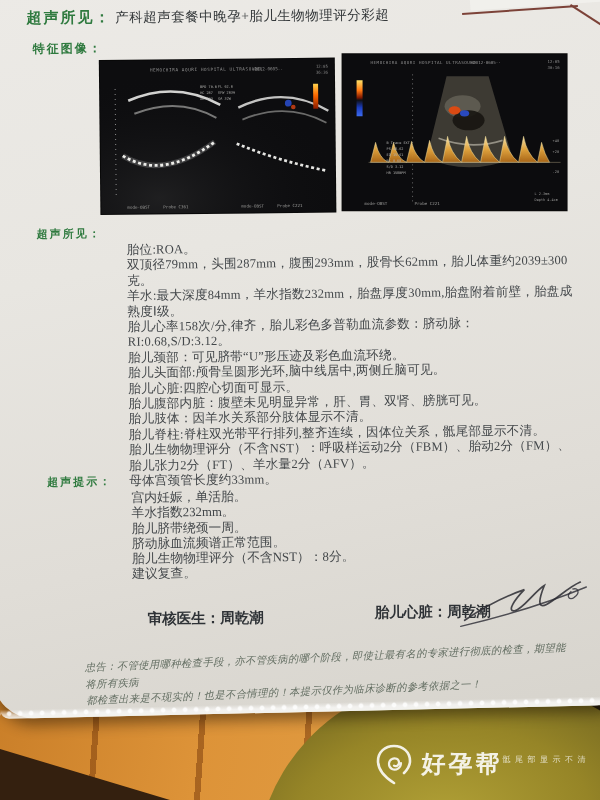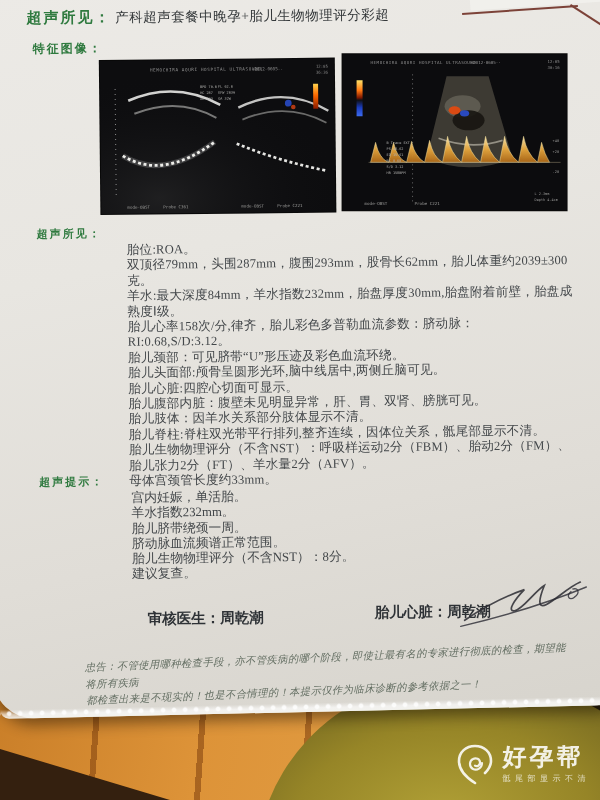--- a/index.html
+++ b/index.html
@@ -43,35 +43,35 @@
   .row-exam{position:absolute;left:30px;top:6px;font-size:15px;white-space:nowrap;}
   .row-exam .val{color:#34383a;font-size:13.5px;letter-spacing:.5px;font-weight:normal;}
   .row-feat{position:absolute;left:36px;top:38px;font-size:12px;}
   .us-img{position:absolute;background:#0d0d0f;box-shadow:0 0 0 1px #0a0a0a;}
   .us-left{left:103px;top:59px;width:234px;height:153px;}
   .us-right{left:345px;top:56px;width:224px;height:156px;transform:rotate(.6deg);}
   .sec-label{position:absolute;font-size:11px;}
   .findings-label{left:38px;top:224px;}
   .findings{position:absolute;left:128px;top:241px;width:448px;
             font-size:12.6px;line-height:15.4px;letter-spacing:.2px;color:#43474a;}
-  .impression-label{left:38px;top:472px;}
+  .impression-label{left:46px;top:472px;}
   .impression{position:absolute;left:130px;top:489px;width:430px;
             font-size:12.8px;line-height:15.3px;color:#43474a;}
   .doctors{position:absolute;left:0;top:608px;width:600px;font-size:14.5px;font-weight:bold;
             color:#2e3236;}
   .doc-review{position:absolute;left:145px;top:0;}
   .doc-report{position:absolute;left:372px;top:-4px;}
   .signature{position:absolute;left:452px;top:578px;width:140px;height:60px;}
   .disclaimer{position:absolute;left:82px;top:650px;width:492px;font-size:10.3px;line-height:16.5px;
             font-style:italic;color:#636e62;transform:rotate(-1.8deg);letter-spacing:.4px;}
   
   .watermark{position:absolute;right:10px;bottom:14px;display:flex;align-items:center;
             color:rgba(255,255,255,.88);}
   .wm-icon{width:40px;height:44px;margin-right:8px;}
-  .wm-text{display:flex;flex-direction:column;}
+  .wm-text{display:flex;flex-direction:row;}
   .wm-brand{font-size:24px;font-weight:bold;letter-spacing:3px;line-height:26px;
             font-family:"Liberation Sans",sans-serif;}
   .wm-slogan{font-size:8px;letter-spacing:4.5px;margin-top:3px;opacity:.8;
             font-family:"Liberation Sans",sans-serif;}
   .tiny{font-family:"DejaVu Sans Mono",monospace;}
 </style>
 </head>
 <body>
 
 <div class="photo">

